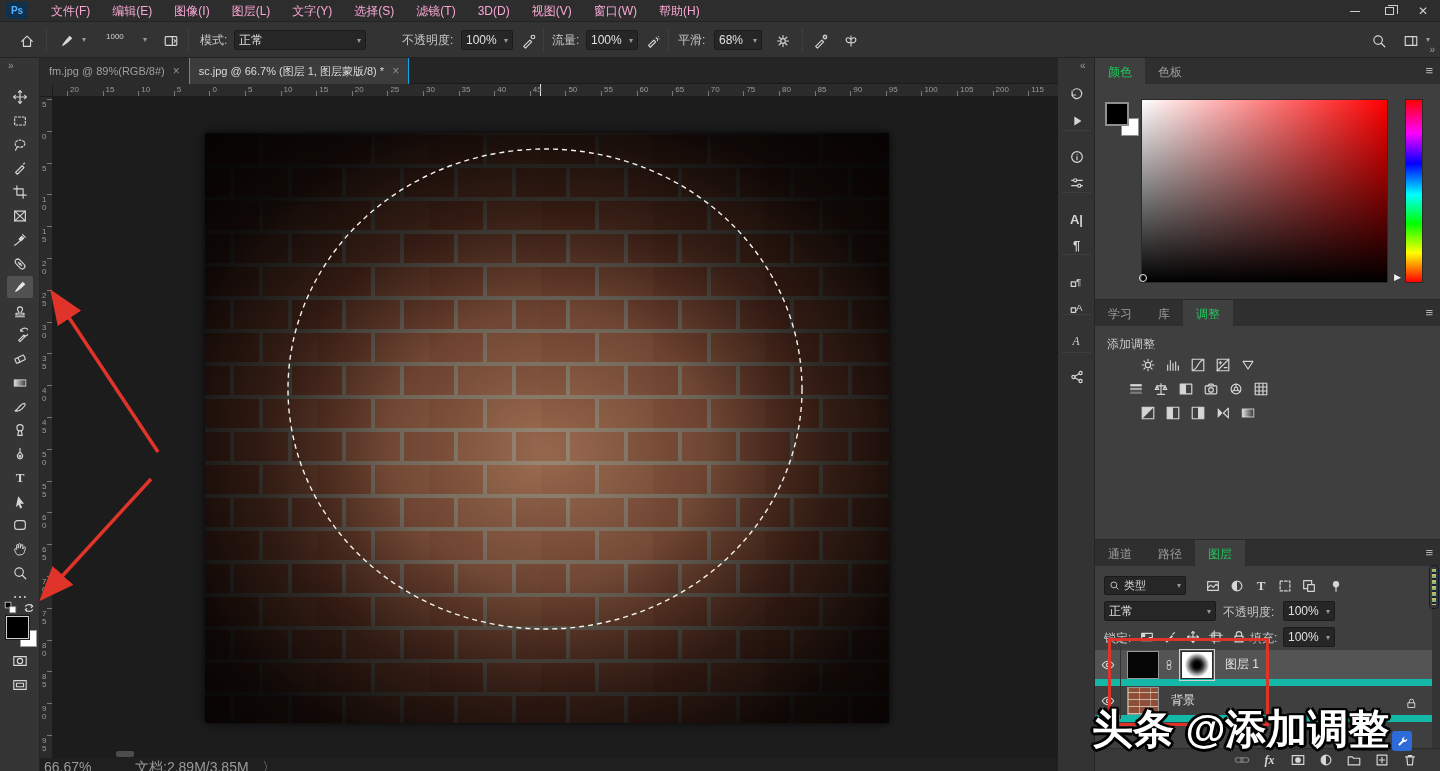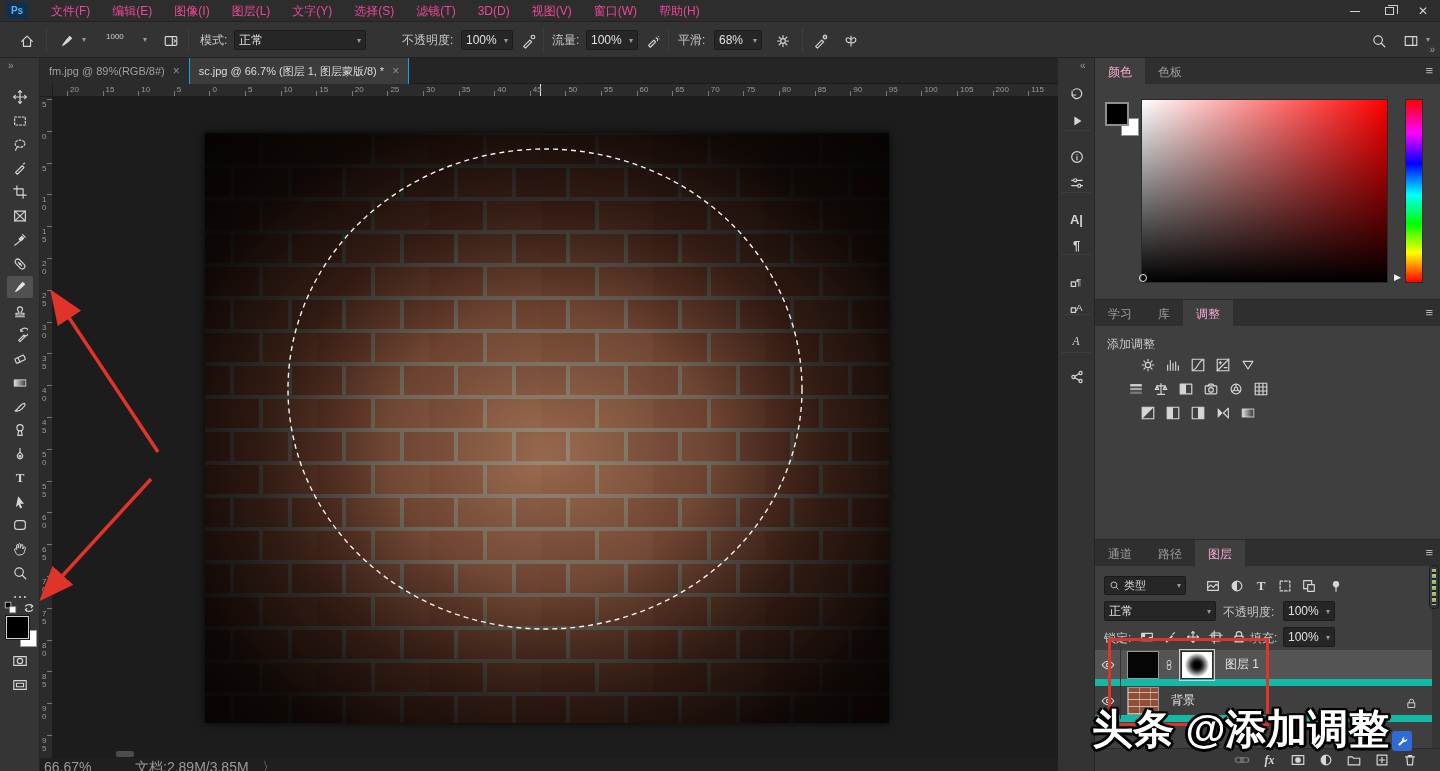--- a/index.html
+++ b/index.html
@@ -9,21 +9,21 @@
   .icon{display:inline-flex;align-items:center;justify-content:center;line-height:1;}
   .icon svg{display:block;}
   .txticon{color:#d6d6d6;font-size:13px;font-weight:bold;}
   .serif-bold{font-family:"Liberation Serif",serif;font-weight:bold;}
   .fx{font-family:"Liberation Serif",serif;font-style:italic;font-size:12px;}
 
   
   .menubar{left:0;top:0;width:1440px;height:22px;background:#2d2d2d;display:flex;align-items:center;font-size:12px;border-bottom:1px solid #232323;}
   .ps-logo{width:22px;height:17px;margin-left:6px;background:#10314e;color:#53b2f9;font-size:10px;font-weight:bold;display:grid;place-items:center;border-radius:2px;}
   #menu-items{display:flex;margin-left:12px;}
-  .menu-item{padding:0 11px;height:22px;line-height:22px;color:#ec4899;}
+  .menu-item{padding:0 11px;height:22px;line-height:22px;color:#f9a8d4;}
   .win-controls{position:absolute;right:0;top:0;height:22px;display:flex;align-items:center;}
   .winbtn{width:34px;height:22px;display:grid;place-items:center;color:#cfcfcf;}
   .wmin{width:10px;height:1px;background:#cfcfcf;}
   .wrest{width:9px;height:8px;border:1px solid #cfcfcf;position:relative;}
   .wrest:before{content:"";position:absolute;left:2px;top:-3px;width:9px;height:8px;border:1px solid #cfcfcf;border-bottom:none;border-left:none;}
   .wclose{font-size:12px;}
 
   
   .optionsbar{left:0;top:22px;width:1440px;height:36px;background:#333333;border-bottom:1px solid #222;}
   .opt-label{position:absolute;top:0;height:36px;line-height:36px;font-size:12px;color:#c6c6c6;}
@@ -66,21 +66,21 @@
   
   .dockstrip{left:1058px;top:58px;width:37px;height:713px;background:#333;border-right:1px solid #262626;}
   .dock-collapse{position:absolute;left:22px;top:2px;color:#9a9a9a;font-size:10px;letter-spacing:-1px;}
   .dock-icon{position:absolute;left:6px;width:25px;height:22px;display:grid;place-items:center;}
   .dock-sep{position:absolute;left:4px;width:29px;height:1px;background:#2a2a2a;border-bottom:1px solid #3e3e3e;}
 
   
   .panel{position:absolute;left:1095px;width:345px;background:#3f3f3f;border-bottom:1px solid #2a2a2a;}
   .phead{position:relative;height:26px;background:#2f2f2f;display:flex;align-items:stretch;}
   .ptab{padding:6px 13px 0 13px;font-size:12px;color:#9c9c9c;}
-  .ptab.active{background:#3f3f3f;color:#f9a8d4;}
+  .ptab.active{background:#3f3f3f;color:#22c55e;}
   .pmenu{position:absolute;right:7px;top:5px;color:#b5b5b5;font-size:13px;}
   .pcollapse{position:absolute;right:6px;top:-14px;color:#9a9a9a;font-size:10px;letter-spacing:-1px;}
 
   .panel-color{top:58px;height:242px;}
   .sb-square{position:absolute;left:46px;top:41px;width:247px;height:184px;background:linear-gradient(to top,#000,rgba(0,0,0,0)),linear-gradient(to right,#fff,#f00);border:1px solid #2a2a2a;}
   .sb-marker{position:absolute;left:44px;top:216px;width:8px;height:8px;border:1.5px solid #f0f0f0;border-radius:50%;}
   .hue-strip{position:absolute;left:310px;top:41px;width:18px;height:184px;background:linear-gradient(to bottom,#f00,#f0f 18%,#00f 35%,#0ff 52%,#0f0 68%,#ff0 84%,#f00);border:1px solid #2a2a2a;}
   .hue-pointer{position:absolute;left:299px;top:214px;color:#f0f0f0;font-size:9px;}
   .cp-fg{position:absolute;left:10px;top:44px;width:24px;height:24px;background:#000;border:2px solid #8f8f8f;z-index:2;}
   .cp-bg{position:absolute;left:26px;top:60px;width:18px;height:18px;background:#fff;border:1px solid #8f8f8f;z-index:1;}

